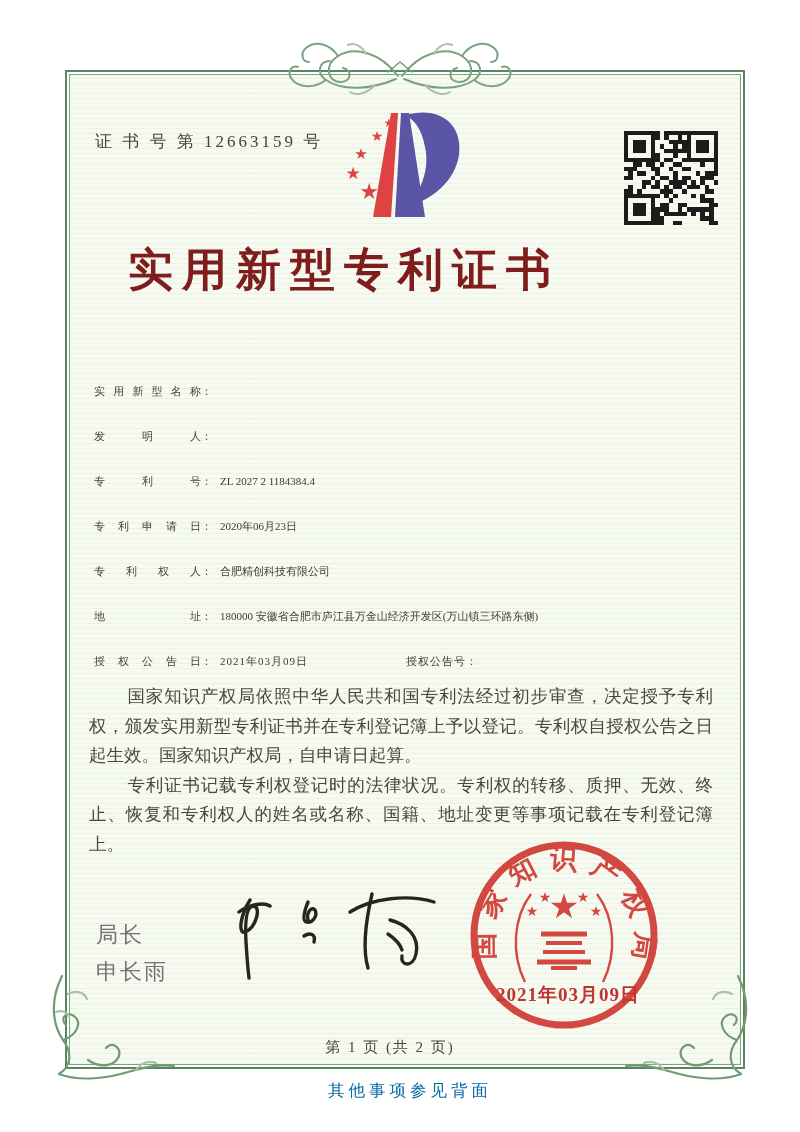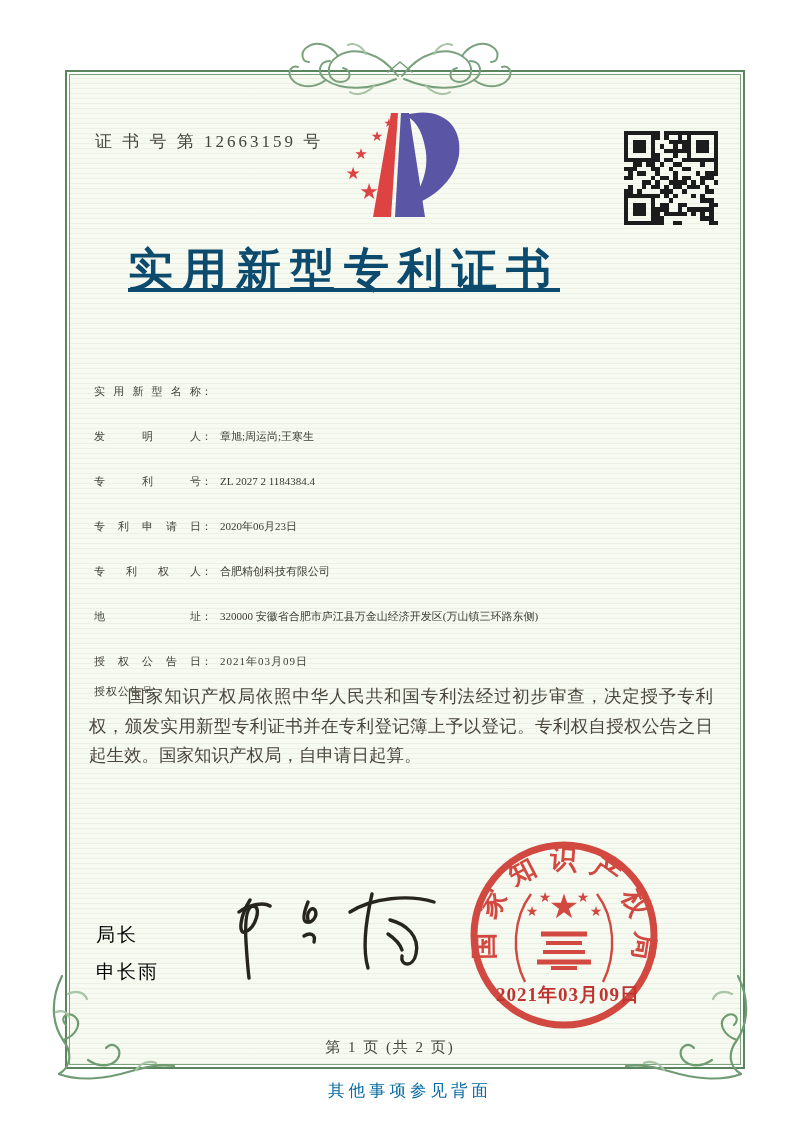--- a/index.html
+++ b/index.html
@@ -17,39 +17,39 @@
     background-image:repeating-linear-gradient(0deg,
       rgba(130,165,125,0.10) 0px, rgba(130,165,125,0.10) 1px,
       rgba(255,255,255,0) 1px, rgba(255,255,255,0) 5px);}
   .ornament{position:absolute; pointer-events:none;}
   
   .cert-no{position:absolute; left:95px; top:130px; font-size:17px;
     letter-spacing:3px; color:#45453b;}
   .logo{position:absolute; left:333px; top:103px;}
   .qr{position:absolute; left:624px; top:131px;}
   .title{position:absolute; left:0; top:240px; width:688px; text-align:center;
-    font-size:45px; letter-spacing:9px; color:#0c4a6e; font-weight:600;text-decoration:underline;}
+    font-size:45px; letter-spacing:9px; color:#7f1d1d; font-weight:600;}
   
   .fields{position:absolute; left:94px; top:350px; width:622px; font-size:11px;margin-top:26px;}
   .field-row{display:flex; line-height:30px; margin-bottom:15px; align-items:flex-start;}
   .f-label{display:inline-block; width:107px; flex:none;
     text-align:justify; text-align-last:justify; color:#44443a;}
   .f-colon{flex:none; margin-right:8px; color:#44443a;}
   .f-value{flex:1; color:#3c3c33;}
-  .grant-row{margin-bottom:0;flex-direction:column;}
+  .grant-row{margin-bottom:0;}
   .grant-left{display:flex; width:312px; flex:none;}
   .grant-right{display:flex; flex:1;}
   .g-label{flex:none; letter-spacing:1px;}
   
   .body-text{position:absolute; left:89px; top:682px; width:624px;
     font-size:17.5px; line-height:29.5px; text-align:justify; color:#4a463c;}
   .body-text p{margin:0; text-indent:2.2em;}
   
-  .signer{position:absolute; left:96px; top:916px; font-size:19px;
-    line-height:37px; color:#000000; letter-spacing:2px;}
+  .signer{position:absolute; left:96px; top:916px; font-size:22px;
+    line-height:37px; color:#737373; letter-spacing:2px;}
   .signature{position:absolute; left:212px; top:872px;}
   .seal{position:absolute; left:463px; top:834px;}
   .seal-date{position:absolute; left:468px; top:982px; width:200px;
     text-align:center; color:#bf3430; font-size:19px; letter-spacing:1px;
     font-weight:600;}
   .page-info{position:absolute; left:0; top:1038px; width:780px;
     text-align:center; font-size:15px; color:#45453b; letter-spacing:2px;}
   .back-note{position:absolute; left:0; top:1080px; width:800px;
     text-align:center; font-size:16.5px; color:#0369a1; letter-spacing:4px;padding-left:10px;}
 </style>
@@ -276,57 +276,57 @@
   <div class="title">实用新型专利证书</div>
 
   <div class="fields">
     <div class="field-row">
       <span class="f-label">实用新型名称</span>
         <span class="f-colon">：</span>
     </div>
     <div class="field-row">
       <span class="f-label">发明人</span>
         <span class="f-colon">：</span>
-        <span class="f-value">章旭;周运尚;王寒生</span>
     </div>
     <div class="field-row">
       <span class="f-label">专利号</span>
         <span class="f-colon">：</span>
         <span class="f-value">ZL 2027 2 1184384.4</span>
     </div>
     <div class="field-row">
       <span class="f-label">专利申请日</span>
         <span class="f-colon">：</span>
         <span class="f-value">2020年06月23日</span>
     </div>
     <div class="field-row">
       <span class="f-label">专利权人</span>
         <span class="f-colon">：</span>
         <span class="f-value">合肥精创科技有限公司</span>
     </div>
     <div class="field-row">
       <span class="f-label">地址</span>
         <span class="f-colon">：</span>
-        <span class="f-value" style="max-width:480px;">320000 安徽省合肥市庐江县万金山经济开发区(万山镇三环路东侧)</span>
+        <span class="f-value" style="max-width:480px;">180000 安徽省合肥市庐江县万金山经济开发区(万山镇三环路东侧)</span>
     </div>
     <div class="field-row grant-row">
       <span class="grant-left">
         <span class="f-label">授权公告日</span>
           <span class="f-colon">：</span>
           <span class="g-label">2021年03月09日</span>
       </span>
       <span class="grant-right">
         <span class="g-label">授权公告号</span>
           <span class="f-colon">：</span>
       </span>
     </div>
   </div>
 
   <div class="body-text">
     <p>国家知识产权局依照中华人民共和国专利法经过初步审查，决定授予专利权，颁发实用新型专利证书并在专利登记簿上予以登记。专利权自授权公告之日起生效。国家知识产权局，自申请日起算。</p>
+    <p>专利证书记载专利权登记时的法律状况。专利权的转移、质押、无效、终止、恢复和专利权人的姓名或名称、国籍、地址变更等事项记载在专利登记簿上。</p>
   </div>
 
   <div class="signer">
     <div>局长</div>
     <div>申长雨</div>
   </div>
 
   <svg class="signature" width="240" height="118" viewBox="0 0 240 118">
     <g stroke="#26261f" stroke-width="3.4" fill="none" stroke-linecap="round" stroke-linejoin="round">
       <path d="M38,28 C28,44 26,62 33,60 C44,56 50,34 41,34 C34,35 33,52 34,70 C35,86 36,98 37,106"></path>

